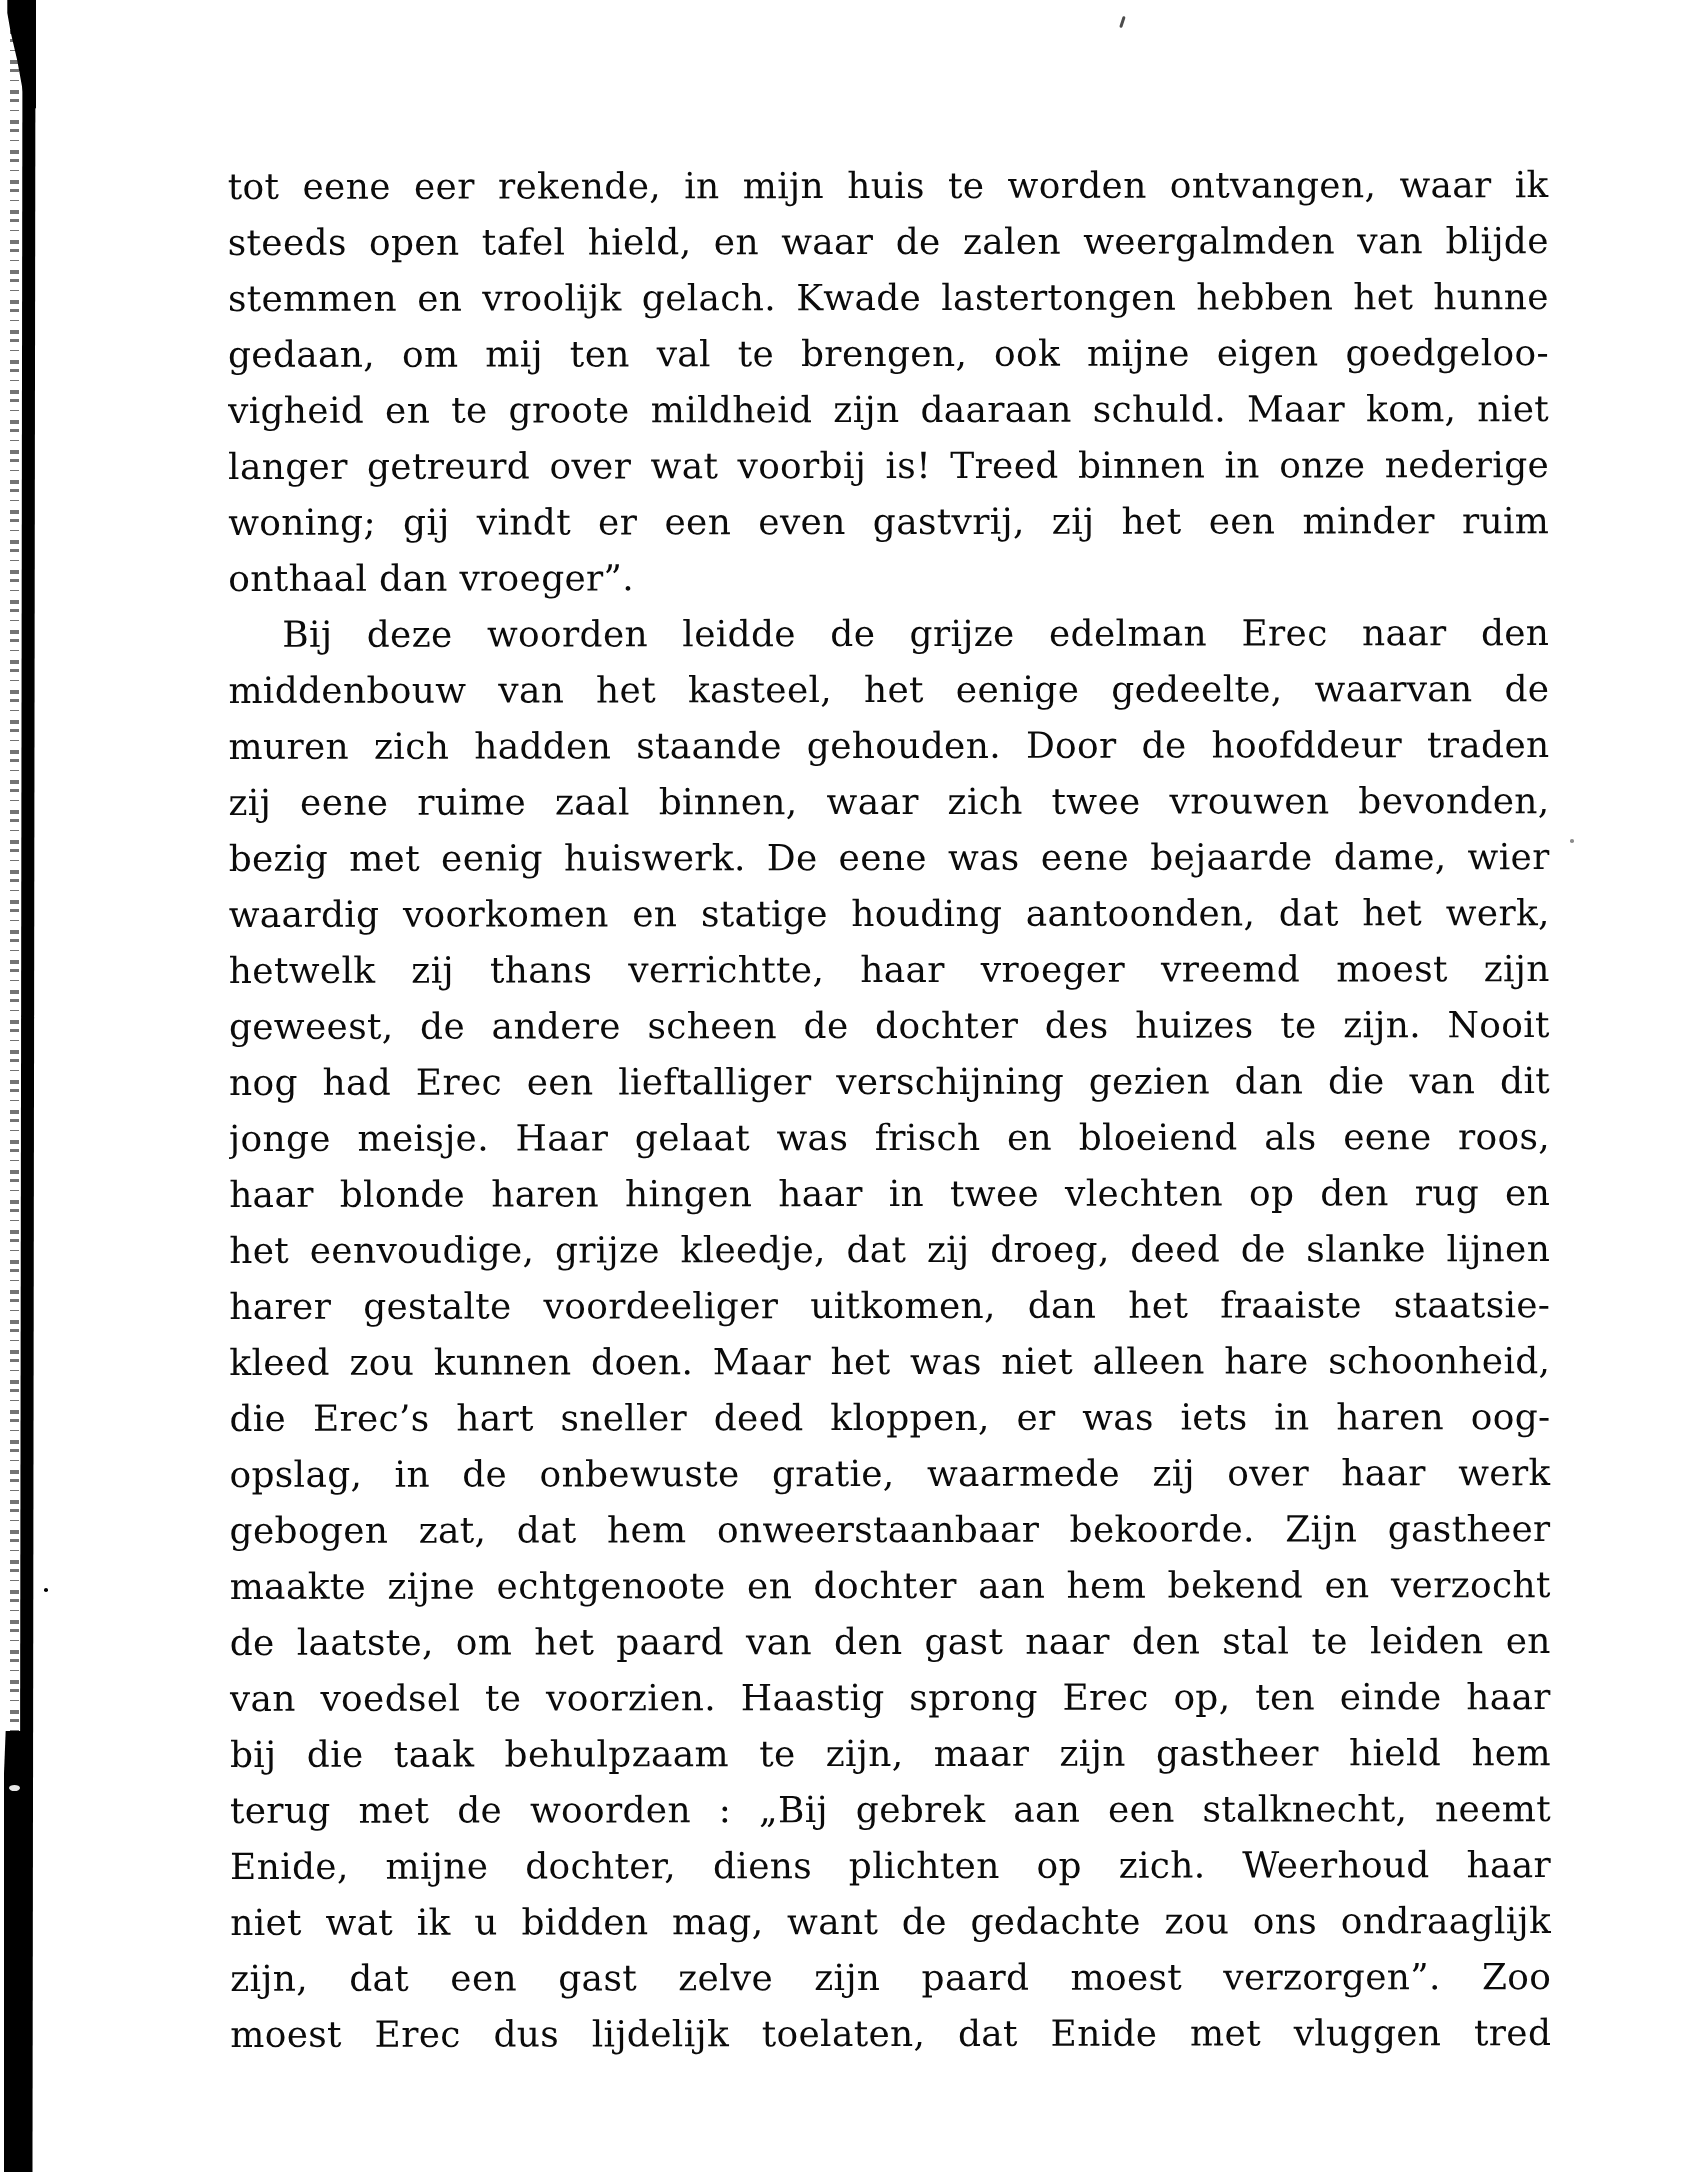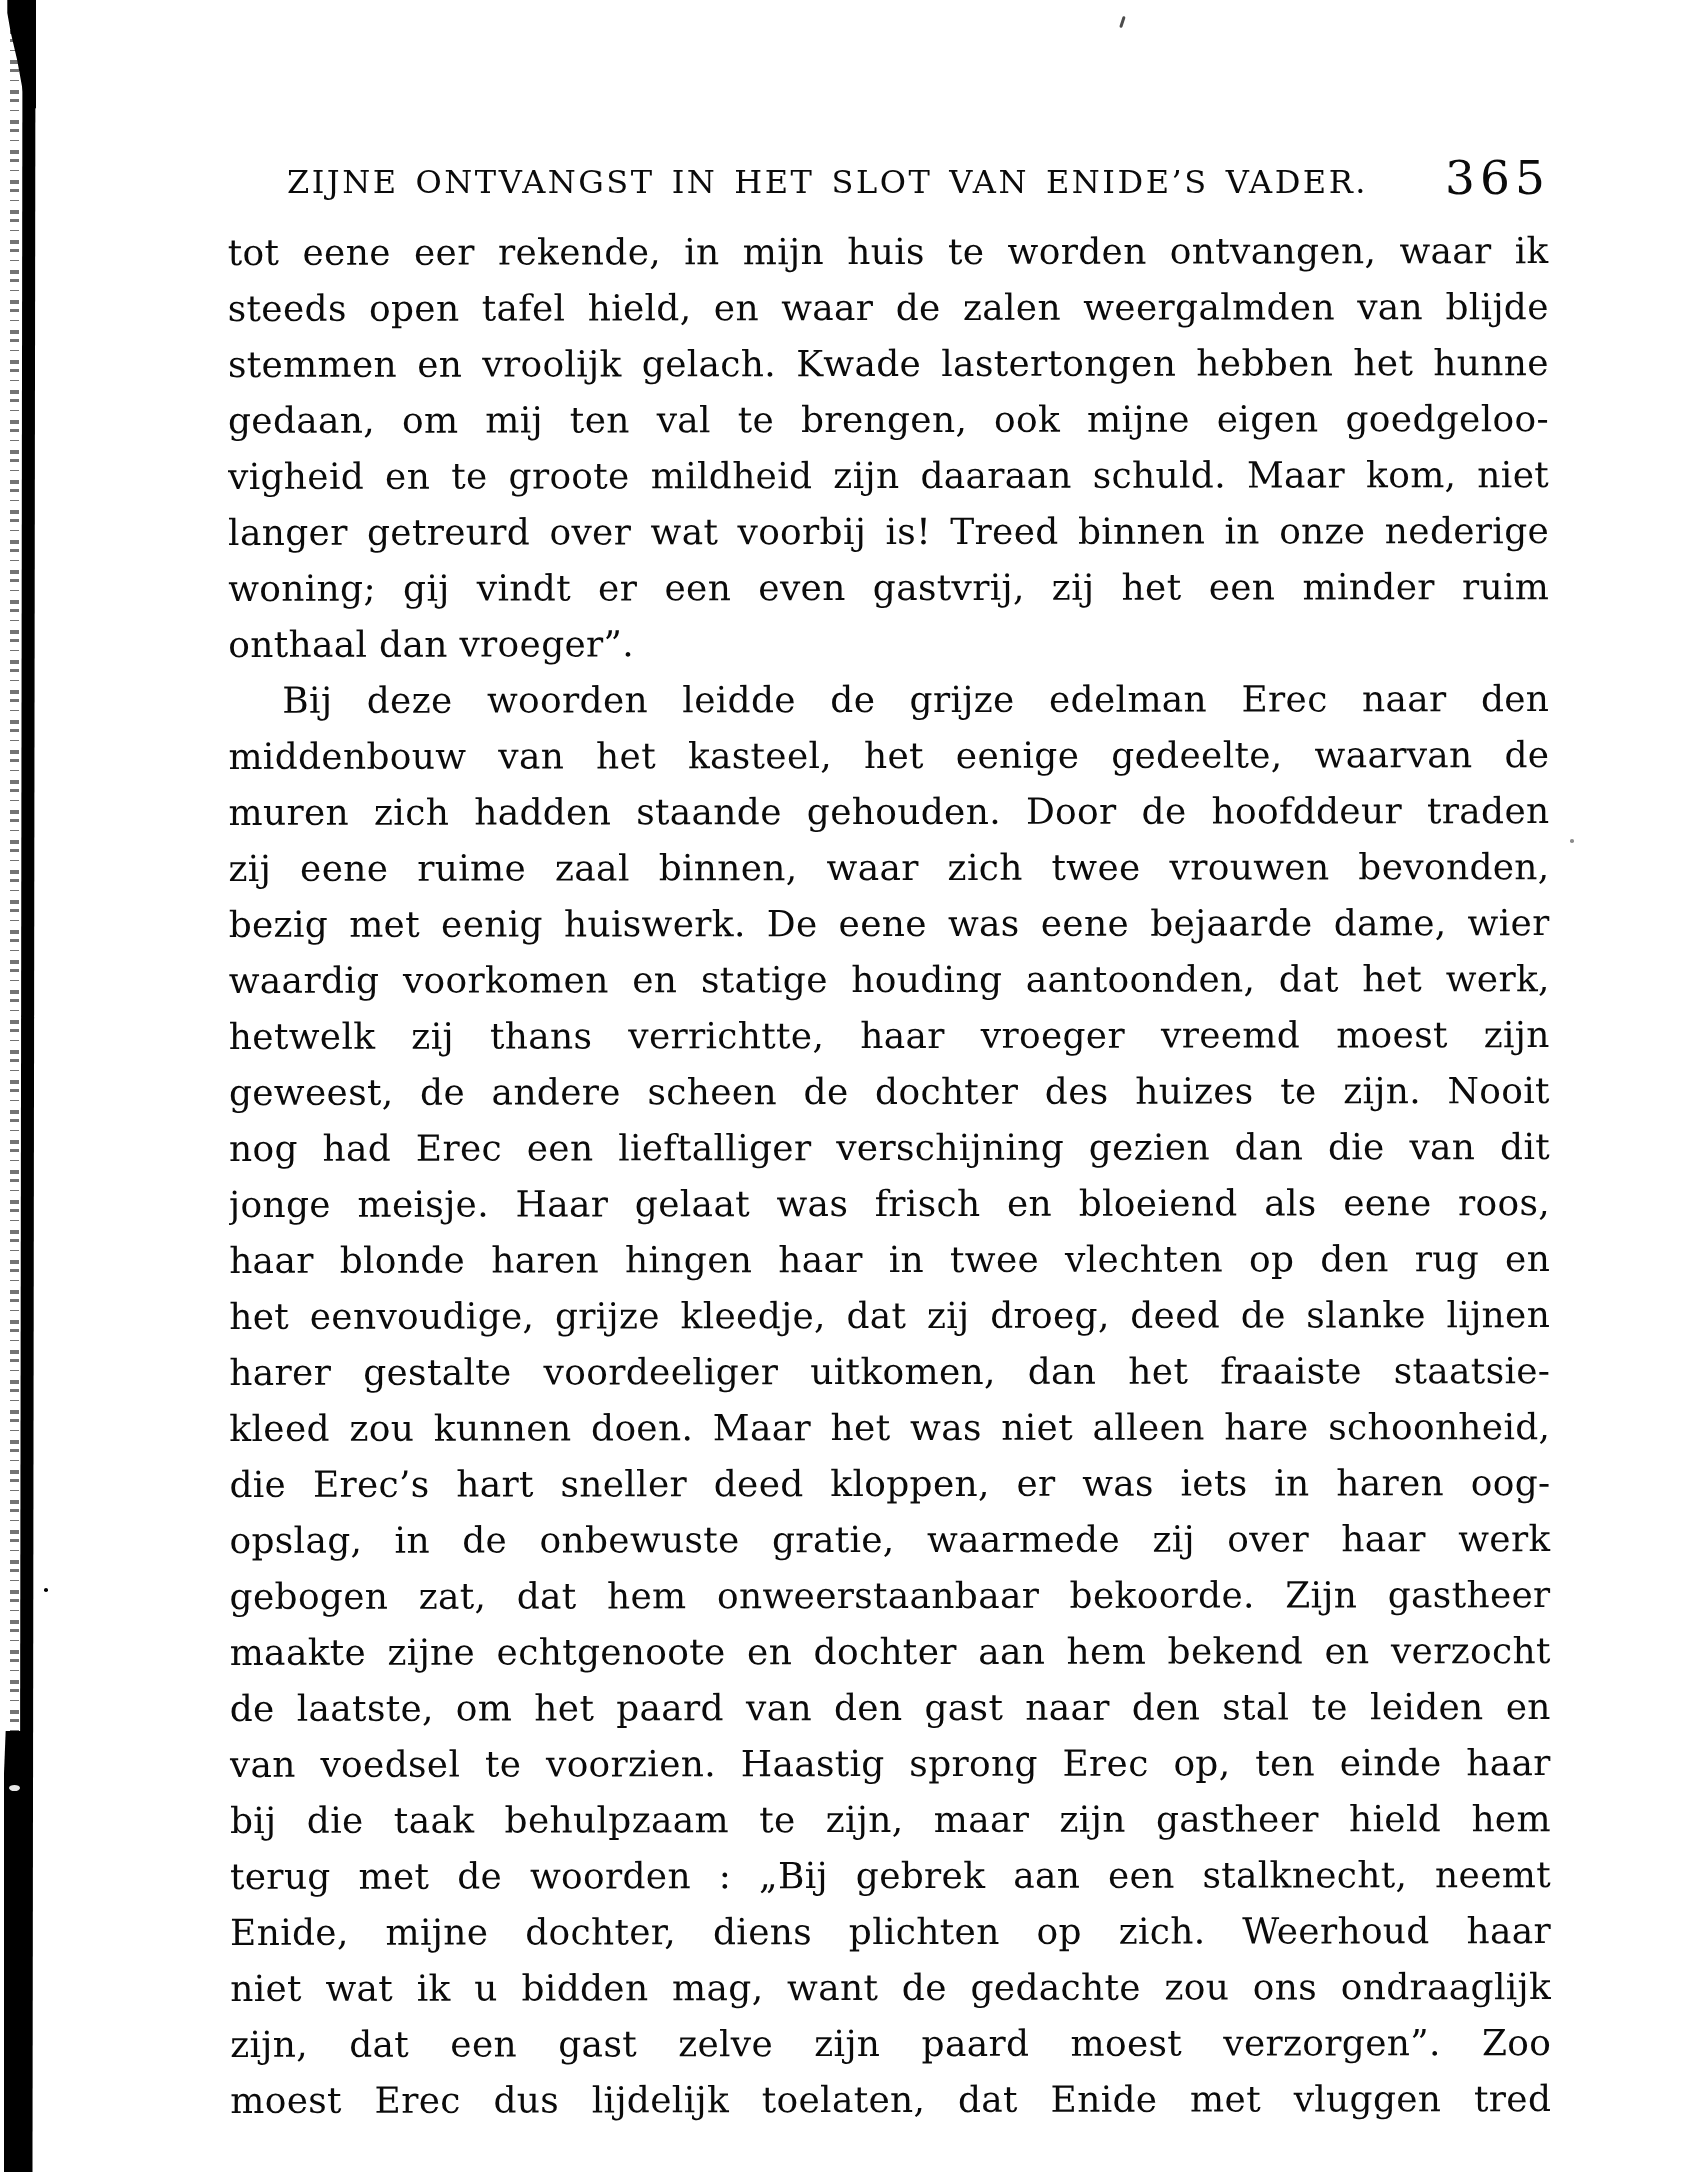--- a/index.html
+++ b/index.html
@@ -93,24 +93,20 @@
     <div class="corner-blob"></div>
     <div class="bar-bottom"></div>
   </div>
 
   <div class="speck s1"></div>
   <div class="speck s2"></div>
   <div class="speck s3"></div>
   <div class="speck s4"></div>
 
   <div class="content">
-    <div class="header">
-      <div class="header-title">ZIJNE ONTVANGST IN HET SLOT VAN ENIDE’S VADER.</div>
-      <div class="page-number">365</div>
-    </div>
     <div class="body-text">
         <div class="line">tot eene eer rekende, in mijn huis te worden ontvangen, waar ik</div>
         <div class="line">steeds open tafel hield, en waar de zalen weergalmden van blijde</div>
         <div class="line">stemmen en vroolijk gelach. Kwade lastertongen hebben het hunne</div>
         <div class="line">gedaan, om mij ten val te brengen, ook mijne eigen goedgeloo-</div>
         <div class="line">vigheid en te groote mildheid zijn daaraan schuld. Maar kom, niet</div>
         <div class="line">langer getreurd over wat voorbij is! Treed binnen in onze nederige</div>
         <div class="line">woning; gij vindt er een even gastvrij, zij het een minder ruim</div>
         <div class="line par-end">onthaal dan vroeger”.</div>
         <div class="line indent">Bij deze woorden leidde de grijze edelman Erec naar den</div>

